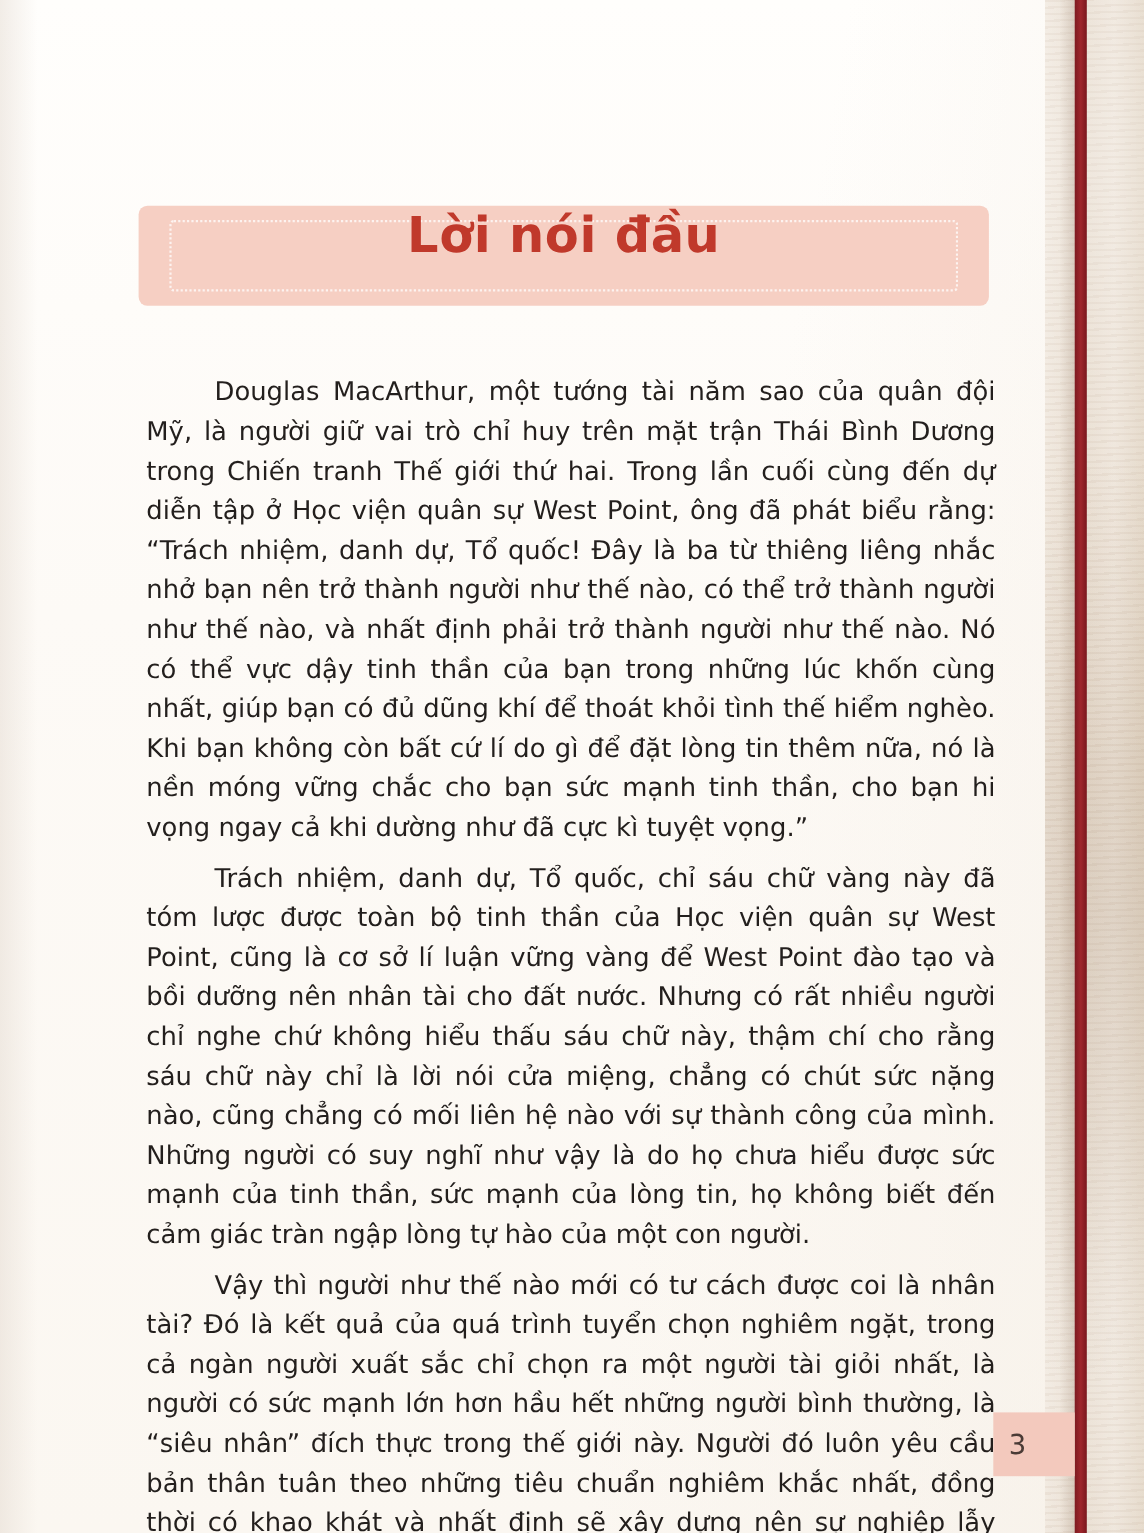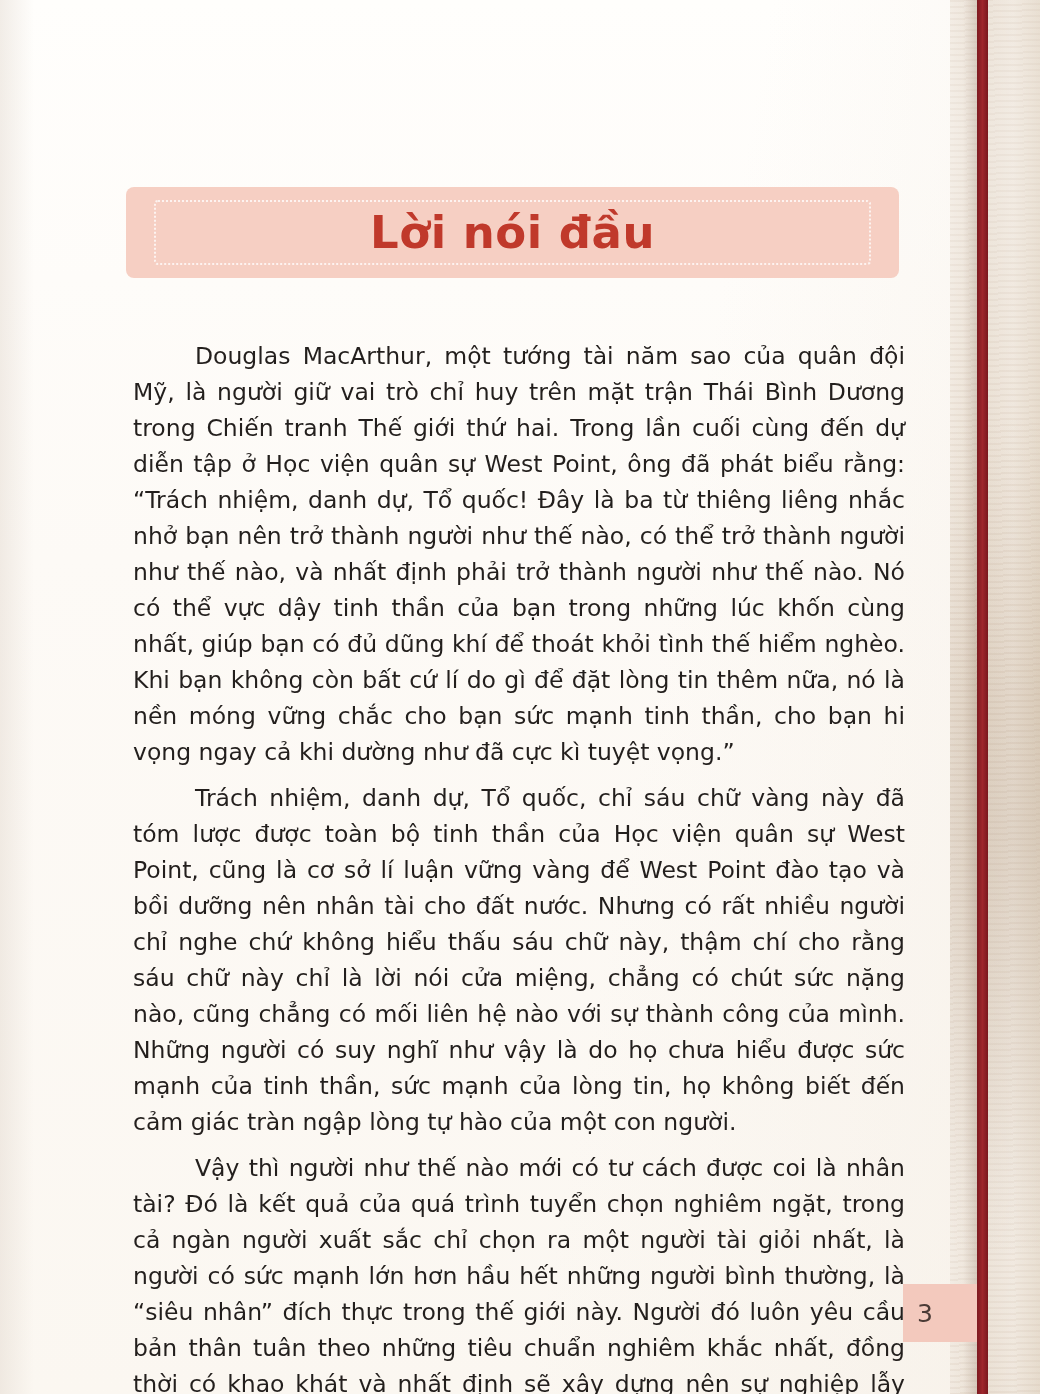--- a/index.html
+++ b/index.html
@@ -70,21 +70,20 @@
   
   .title-banner {
     position: absolute;
     left: 126px;
     top: 187px;
     width: 773px;
     height: 91px;
     background: #f6cfc3;
     border-radius: 8px;
     display: flex;
-    align-items: center;
     justify-content: center;
   }
   .title-inner-border {
     position: absolute;
     left: 28px;
     right: 28px;
     top: 13px;
     bottom: 13px;
     border: 2px dotted rgba(255,255,255,0.75);
     border-radius: 4px;

